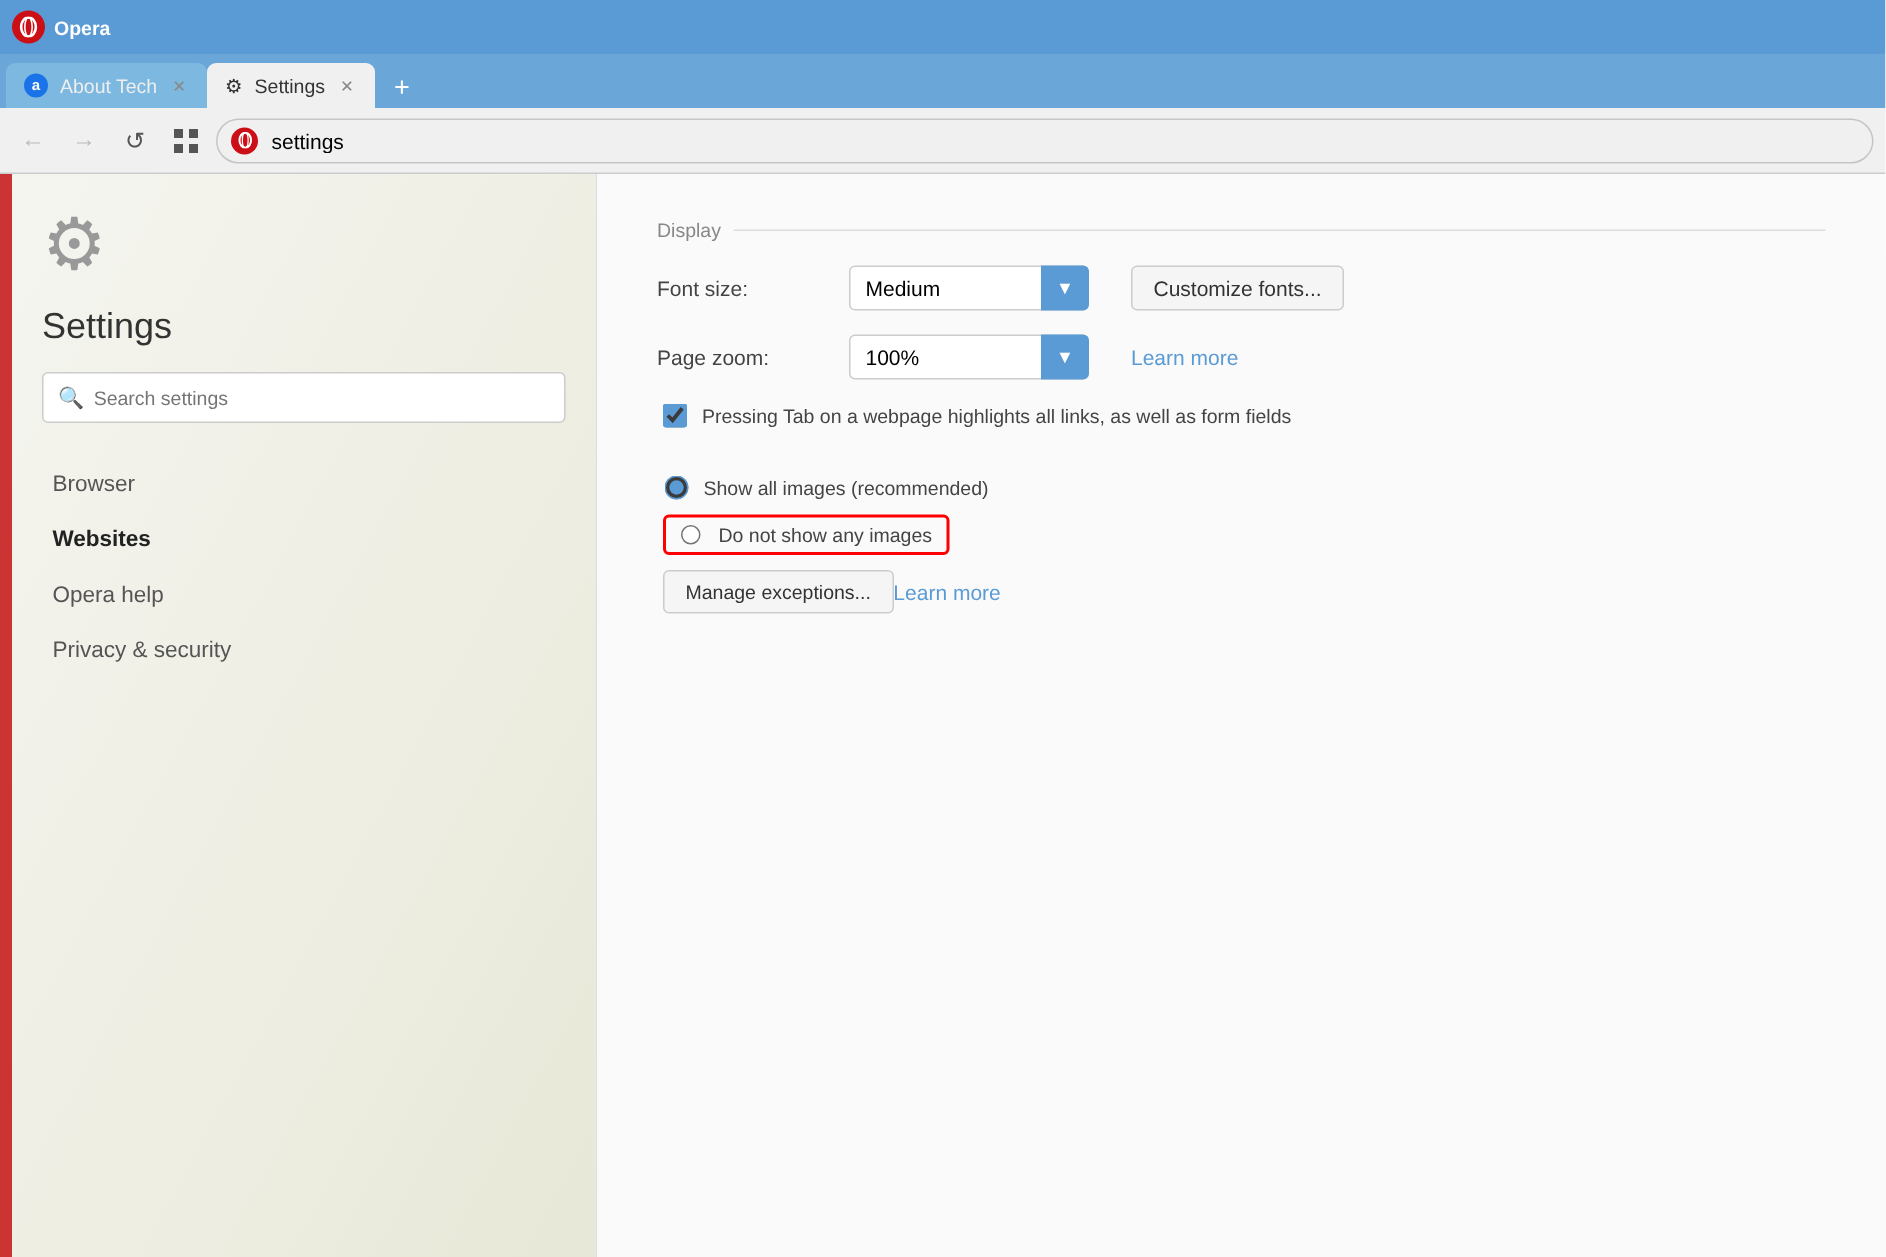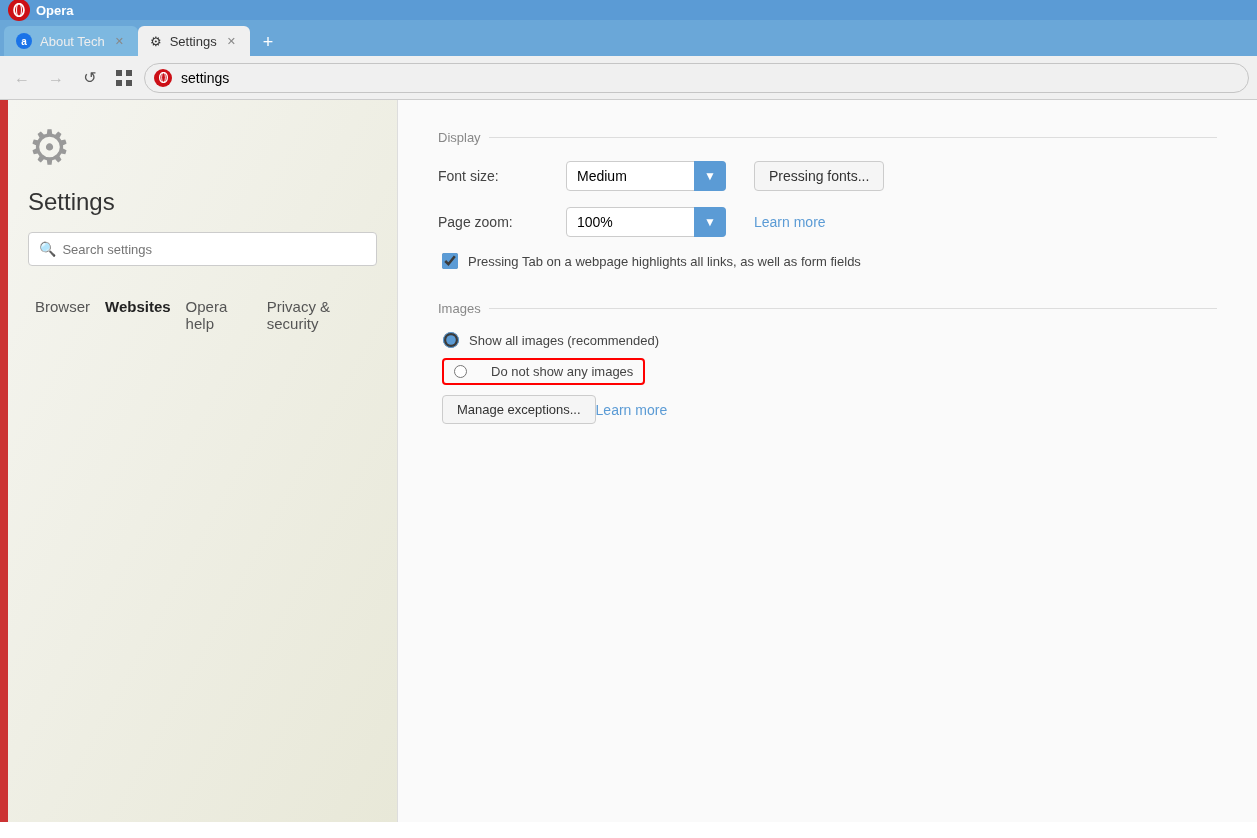--- a/index.html
+++ b/index.html
@@ -1,21 +1,21 @@
 <!DOCTYPE html>
 <html><head>
   <meta charset="utf-8">
   <style>
     * { box-sizing: border-box; margin: 0; padding: 0; }
     body { font-family: Arial, sans-serif; font-size: 14px; background: #fff; overflow: hidden; }
 
     
     .title-bar {
       background: #5b9bd5;
-      height: 20px;
+      height: 36px;
       display: flex;
       align-items: center;
       padding: 0 8px;
     }
     .opera-logo {
       width: 22px;
       height: 22px;
       background: #cc0f16;
       border-radius: 50%;
       display: flex;
@@ -182,21 +182,21 @@
     }
     .search-input {
       border: none;
       outline: none;
       font-size: 13px;
       flex: 1;
       color: #1d4ed8;
     }
     .sidebar-nav {
       display: flex;
-      flex-direction: row;
+      flex-direction: column;
       gap: 4px;
     }
     .sidebar-item {
       padding: 8px 4px;
       font-size: 15px;
       cursor: pointer;
       color: #555;
       border-left: 3px solid transparent;
     }
     .sidebar-item.active {
@@ -426,21 +426,21 @@
       <span class="settings-label">Font size:</span>
       <div class="select-wrapper">
         <select class="settings-select">
           <option>Medium</option>
           <option>Small</option>
           <option>Large</option>
           <option>Very Large</option>
         </select>
         <div class="select-arrow">▼</div>
       </div>
-      <button class="customize-btn">Pressing fonts...</button>
+      <button class="customize-btn">Customize fonts...</button>
     </div>
 
     <div class="settings-row">
       <span class="settings-label">Page zoom:</span>
       <div class="select-wrapper">
         <select class="settings-select">
           <option>100%</option>
           <option>75%</option>
           <option>90%</option>
           <option>110%</option>
@@ -453,31 +453,28 @@
       </div>
       <a class="learn-link" href="#">Learn more</a>
     </div>
 
     <div class="checkbox-row">
       <input type="checkbox" checked="" id="tab-highlight" style="">
       <label class="checkbox-label" for="tab-highlight">Pressing Tab on a webpage highlights all links, as well as form fields</label>
     </div>
 
     <div class="images-section">
-      <div class="section-header">
-        <span>Images</span>
-      </div>
 
       <div class="radio-row">
         <input type="radio" name="images" id="show-all" checked="" style="">
         <label class="radio-label" for="show-all">Show all images (recommended)</label>
       </div>
 
       <div style="display:flex;align-items:center;margin-bottom:10px;margin-left:4px;">
-        <div style="border:2px solid red;border-radius:4px;padding:4px 10px;display:inline-flex;align-items:center;gap:24px;">
+        <div style="border:2px solid red;border-radius:4px;padding:4px 10px;display:inline-flex;align-items:center;gap:12px;">
           <input type="radio" name="images" id="no-images" style="">
           <label class="radio-label" for="no-images">Do not show any images</label>
         </div>
       </div>
 
       <div class="manage-row">
         <button class="manage-btn">Manage exceptions...</button>
         <a class="learn-link" href="#">Learn more</a>
       </div>
     </div>

